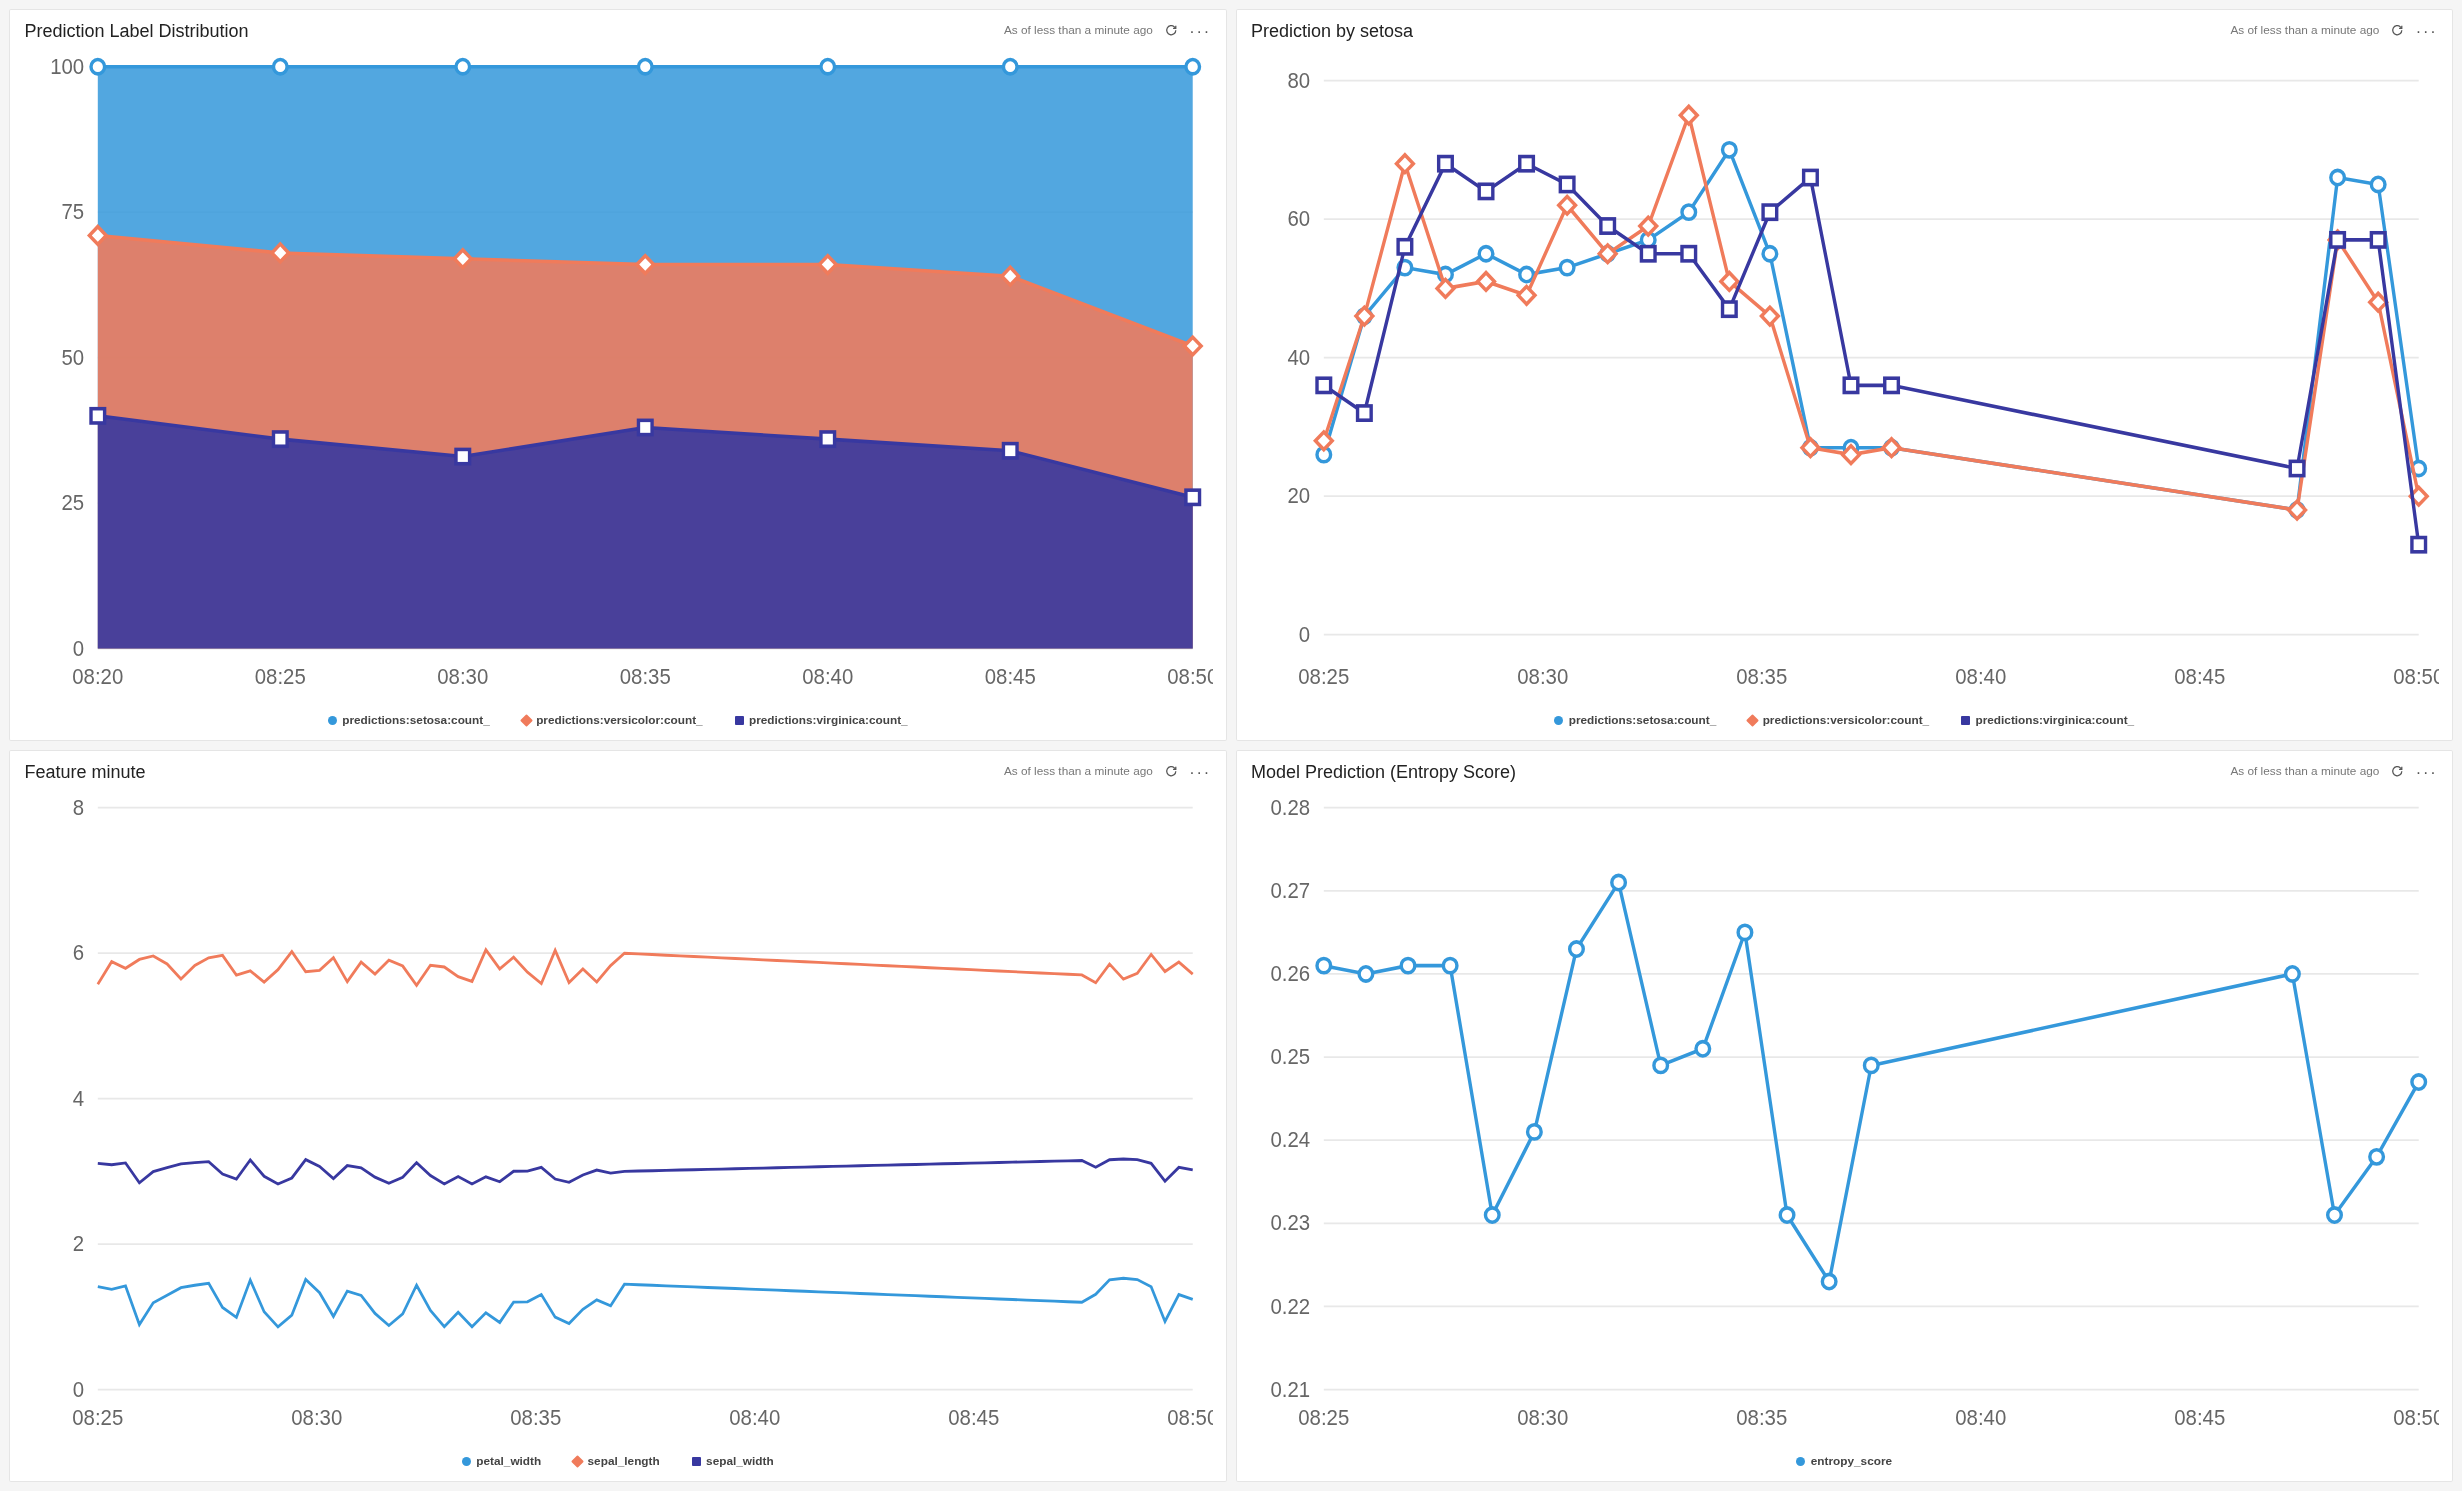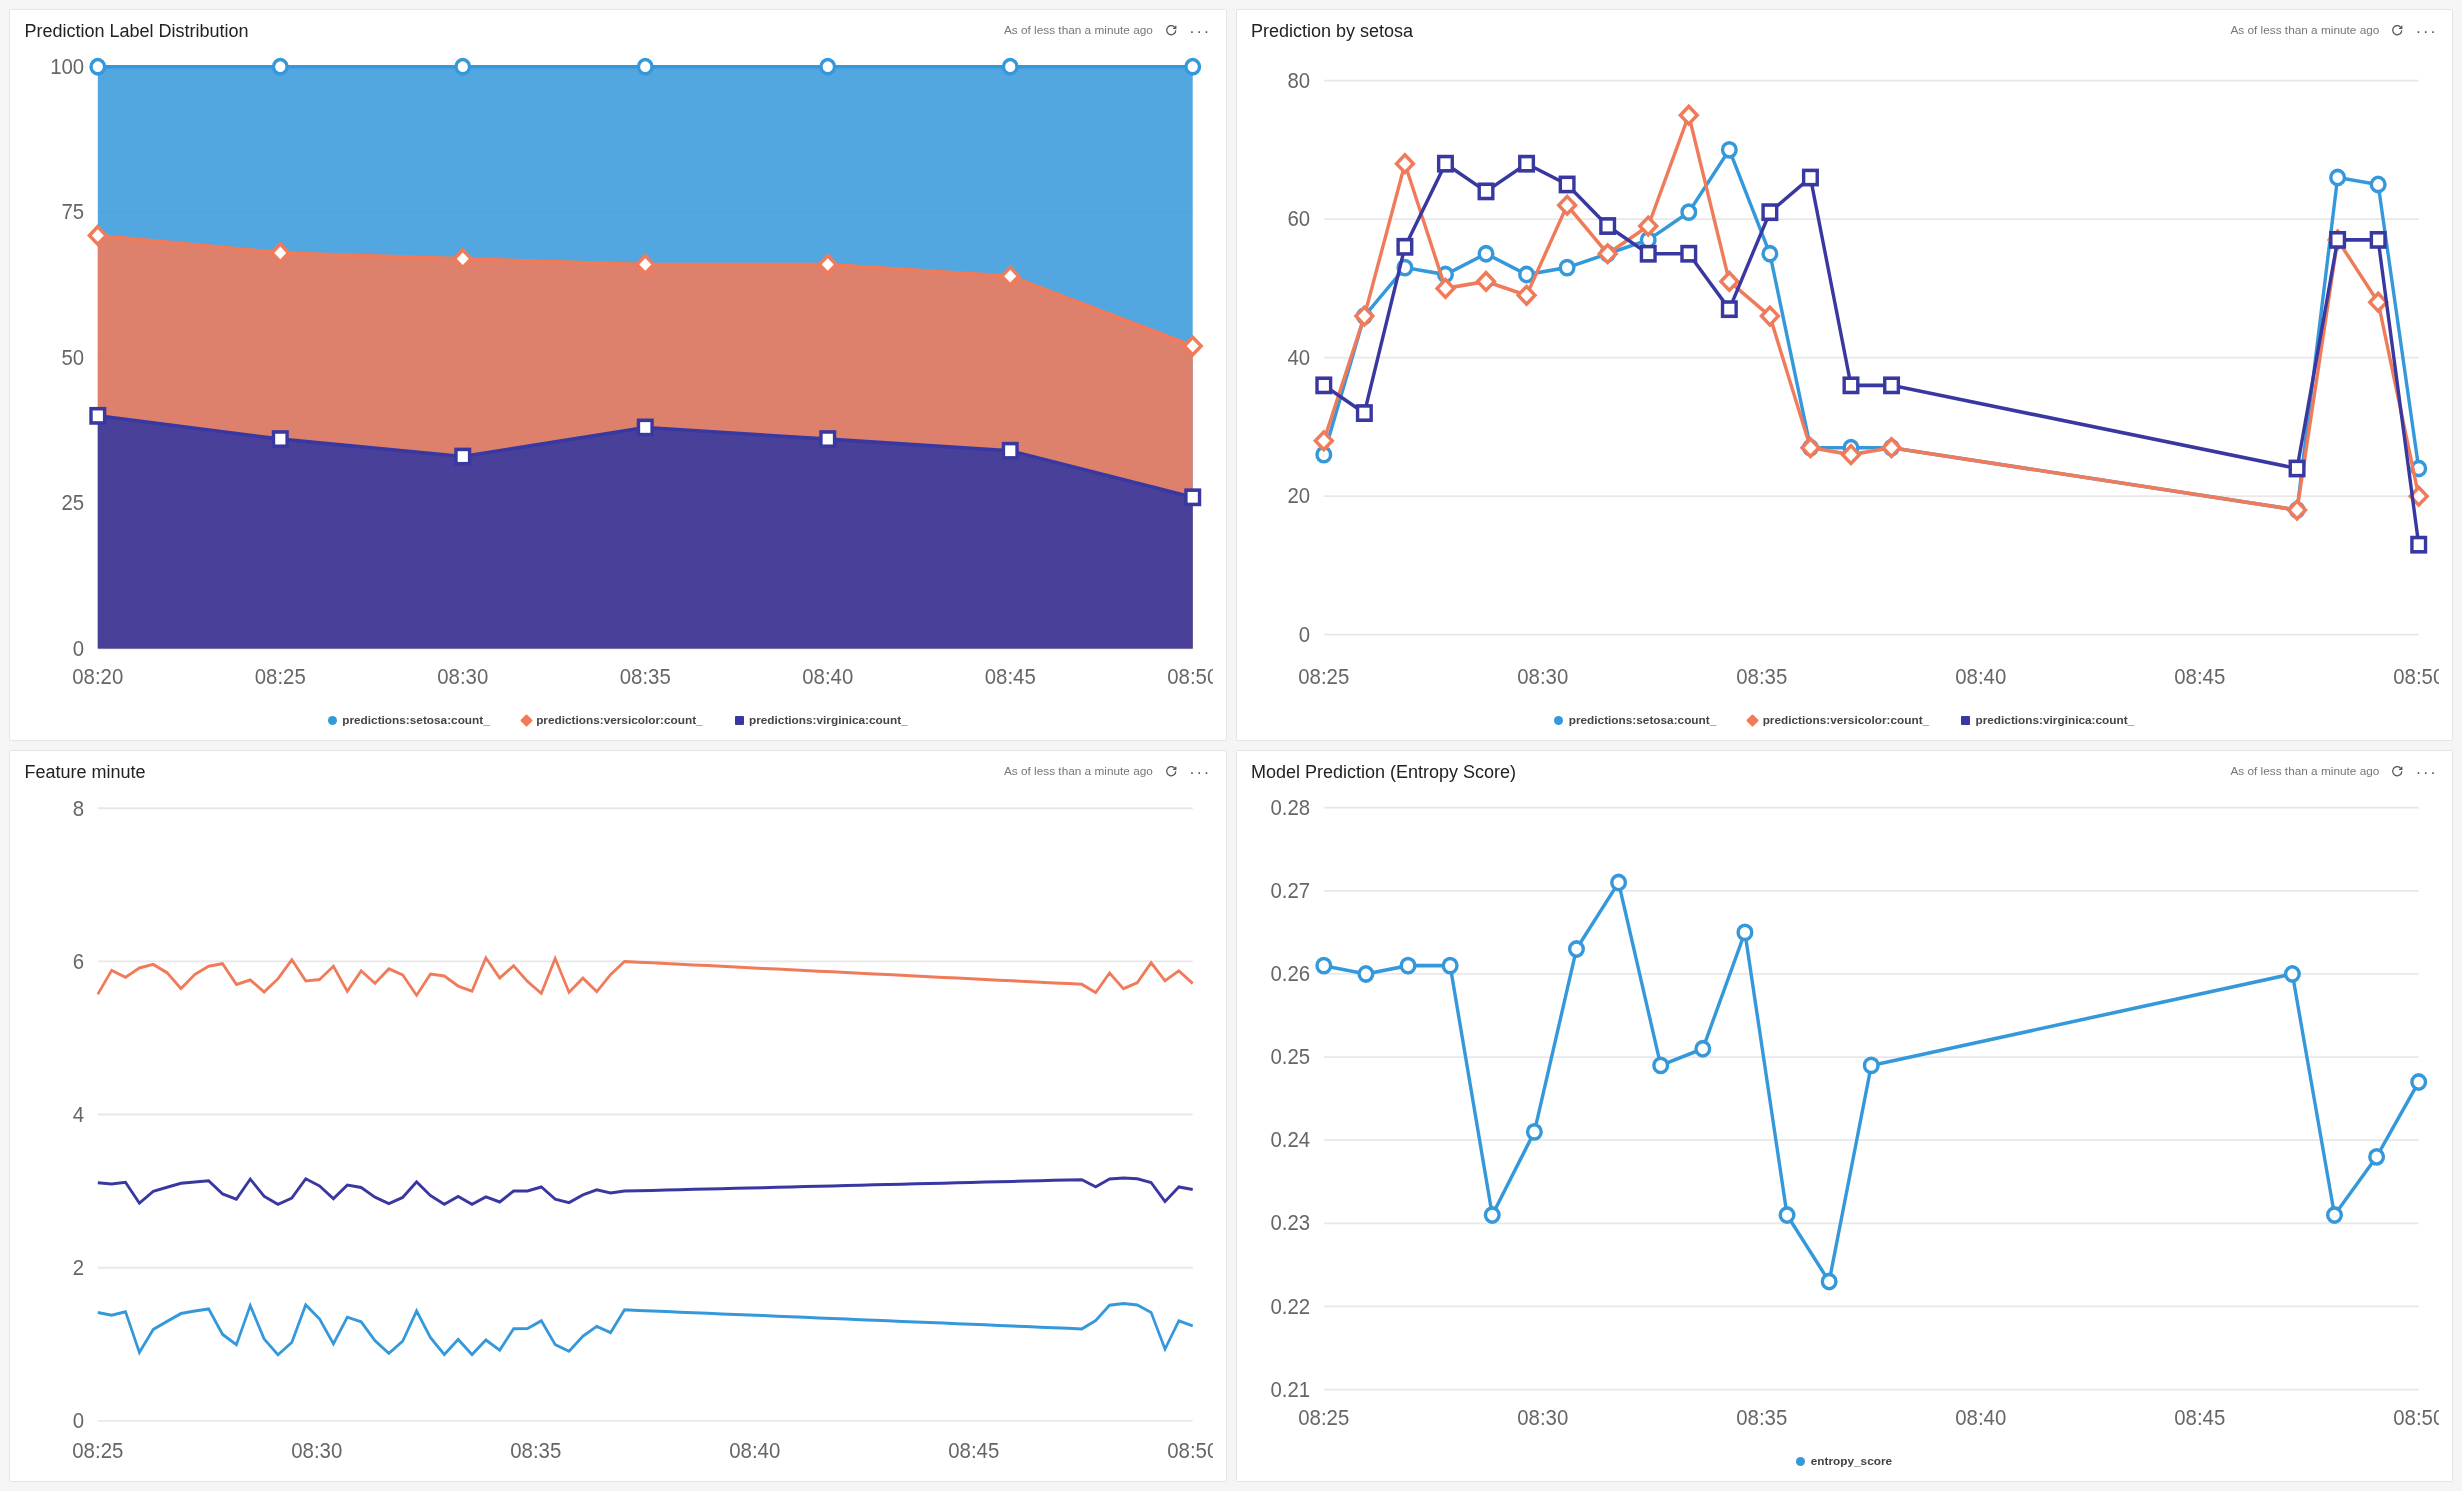--- a/index.html
+++ b/index.html
@@ -300,20 +300,34 @@
           <text x="172.8" y="352" text-anchor="middle" class="axis-text">08:30</text>
           <text x="301.6" y="352" text-anchor="middle" class="axis-text">08:35</text>
           <text x="430.4" y="352" text-anchor="middle" class="axis-text">08:40</text>
           <text x="559.2" y="352" text-anchor="middle" class="axis-text">08:45</text>
           <text x="688" y="352" text-anchor="middle" class="axis-text">08:50</text>
           <path d="M44,274.33780671296296 L52.151898734177216,275.8373012045611 L60.30379746835443,273.910567558299 L68.45569620253164,295.58592367541155 L76.60759493670886,283.3731689386145 L84.75949367088609,279.0913619898834 L92.9113924050633,274.9049318415638 L101.0632911392405,273.5431223208162 L109.21518987341771,272.4527698473937 L117.36708860759494,285.98441454475307 L125.51898734177216,291.5117446844993 L133.67088607594937,270.6343744641632 L141.8227848101266,288.41395511831274 L149.9746835443038,296.86861936299726 L158.126582278481,290.2757591735254 L166.27848101265823,270.3081368955761 L174.43037974683543,277.7283296896434 L182.58227848101265,290.96650730881345 L190.73417721518987,276.83154320987654 L198.8860759493671,279.2554589977709 L207.03797468354432,289.34620220336075 L215.18987341772151,296.0987573945473 L223.34177215189874,289.5645906207133 L231.49367088607596,273.52942719050066 L239.64556962025318,287.6993627829218 L247.7974683544304,296.77030789180384 L255.94936708860757,288.68076560356656 L264.1012658227848,296.7979427083333 L272.253164556962,288.98719414437585 L280.40506329113924,294.3898007758916 L288.55696202531647,282.98408050411524 L296.70886075949363,282.8548327117627 L304.86075949367086,278.7711160408093 L313.0126582278481,291.42235950360083 L321.1645569620253,295.0128069272977 L329.3164556962025,286.98929473165293 L337.46835443037975,281.7023630401235 L345.62025316455697,285.0507001243141 L353.7721518987342,272.93706298975286 L361.9240506329114,273.24410036166364 L370.07594936708864,273.5511377335745 L378.2278481012658,273.85817510548526 L386.37974683544303,274.16521247739604 L394.53164556962025,274.4722498493068 L402.6835443037975,274.7792872212176 L410.8354430379747,275.0863245931284 L418.9873417721519,275.39336196503916 L427.1392405063291,275.70039933695 L435.29113924050637,276.0074367088608 L443.44303797468353,276.31447408077156 L451.5949367088608,276.62151145268234 L459.746835443038,276.9285488245931 L467.89873417721515,277.2355861965039 L476.0506329113924,277.5426235684147 L484.2025316455696,277.8496609403255 L492.3544303797469,278.1566983122363 L500.50632911392404,278.4637356841471 L508.65822784810126,278.77077305605786 L516.8101265822785,279.07781042796864 L524.9620253164558,279.3848477998795 L533.1139240506329,279.69188517179026 L541.2658227848101,279.99892254370104 L549.4177215189873,280.3059599156118 L557.5696202531645,280.6129972875226 L565.7215189873417,280.9200346594334 L573.873417721519,281.22707203134416 L582.0253164556962,281.534109403255 L590.1772151898734,281.8411467751658 L598.3291139240506,282.14818414707656 L606.4810126582279,282.45522151898734 L614.632911392405,282.7622588908981 L622.7848101265823,283.0692962628089 L630.9367088607595,278.63392018175585 L639.0886075949368,270.46367444701644 L647.2405063291139,269.60809563614544 L655.3924050632911,270.3445757244513 L663.5443037974684,274.34587705761317 L671.6962025316456,293.84957679612484 L679.8481012658228,278.7608446930727 L688,281.4635542052469" fill="none" stroke="#3498db" stroke-width="1.6"></path>
           <path d="M44,104.95805952074761 L52.151898734177216,92.23093385631 L60.30379746835443,95.98512892232512 L68.45569620253164,91.0034379286694 L76.60759493670886,89.04550593707134 L84.75949367088609,93.57005208333334 L92.9113924050633,101.99875846622083 L101.0632911392405,94.39682570301784 L109.21518987341771,90.07019515174898 L117.36708860759494,88.70443780006858 L125.51898734177216,99.79530982081619 L133.67088607594937,97.37097479423866 L141.8227848101266,103.7558925968793 L149.9746835443038,96.7513749571331 L158.126582278481,86.60780767746914 L166.27848101265823,97.91353952331963 L174.43037974683543,97.15043777863511 L182.58227848101265,90.04111046810701 L190.73417721518987,103.43779524605623 L198.8860759493671,92.50291495198903 L207.03797468354432,99.18129983281895 L215.18987341772151,91.46407643175581 L223.34177215189874,94.69422314386148 L231.49367088607596,105.53879243827163 L239.64556962025318,94.25279974708508 L247.7974683544304,95.23477902091909 L255.94936708860757,100.6240049511317 L264.1012658227848,103.31438185871056 L272.253164556962,85.63499924982852 L280.40506329113924,96.32235403806587 L288.55696202531647,89.78423943329904 L296.70886075949363,98.15530049725655 L304.86075949367086,104.51925636574074 L313.0126582278481,85.92278913751716 L321.1645569620253,103.93109942986968 L329.3164556962025,96.35012860082304 L337.46835443037975,103.61544763803155 L345.62025316455697,94.47281271433471 L353.7721518987342,87.52947558770342 L361.9240506329114,87.8979204339964 L370.07594936708864,88.2663652802893 L378.2278481012658,88.6348101265823 L386.37974683544303,89.00325497287523 L394.53164556962025,89.37169981916819 L402.6835443037975,89.74014466546112 L410.8354430379747,90.10858951175408 L418.9873417721519,90.477034358047 L427.1392405063291,90.84547920433997 L435.29113924050637,91.2139240506329 L443.44303797468353,91.58236889692586 L451.5949367088608,91.95081374321879 L459.746835443038,92.31925858951175 L467.89873417721515,92.68770343580468 L476.0506329113924,93.05614828209764 L484.2025316455696,93.42459312839057 L492.3544303797469,93.79303797468353 L500.50632911392404,94.16148282097646 L508.65822784810126,94.52992766726945 L516.8101265822785,94.89837251356238 L524.9620253164558,95.26681735985534 L533.1139240506329,95.6352622061483 L541.2658227848101,96.00370705244123 L549.4177215189873,96.37215189873419 L557.5696202531645,96.74059674502712 L565.7215189873417,97.10904159132008 L573.873417721519,97.47748643761301 L582.0253164556962,97.84593128390597 L590.1772151898734,98.2143761301989 L598.3291139240506,98.58282097649186 L606.4810126582279,98.95126582278479 L614.632911392405,99.31971066907775 L622.7848101265823,99.68815551537068 L630.9367088607595,104.07538740997944 L639.0886075949368,93.62263160150894 L647.2405063291139,102.04085701731825 L655.3924050632911,98.83044945987655 L663.5443037974684,88.20475769461592 L671.6962025316456,97.77064900548697 L679.8481012658228,92.50073141718107 L688,99.2472425840192" fill="none" stroke="#f07b5b" stroke-width="1.6"></path>
           <path d="M44,205.24372916666664 L52.151898734177216,206.0148977623457 L60.30379746835443,205.0240061728395 L68.45569620253164,216.17133217592593 L76.60759493670886,209.89048688271606 L84.75949367088609,207.68841473765434 L92.9113924050633,205.5353935185185 L101.0632911392405,204.83503433641977 L109.21518987341771,204.27428163580248 L117.36708860759494,211.23341319444444 L125.51898734177216,214.07604012345678 L133.67088607594937,203.33910686728393 L141.8227848101266,212.48289120370373 L149.9746835443038,216.83100424382715 L158.126582278481,213.44039043209875 L166.27848101265823,203.17132754629628 L174.43037974683543,206.98742669753085 L182.58227848101265,213.79563233024692 L190.73417721518987,206.5262222222222 L198.8860759493671,207.7728074845679 L207.03797468354432,212.96233256172837 L215.18987341772151,216.43507523148148 L223.34177215189874,213.07464660493827 L231.49367088607596,204.82799112654322 L239.64556962025318,212.11538657407408 L247.7974683544304,216.78044405864196 L255.94936708860757,212.62010802469138 L264.1012658227848,216.79465625 L272.253164556962,212.77769984567902 L280.40506329113924,215.55618325617286 L288.55696202531647,209.69038425925925 L296.70886075949363,209.62391396604937 L304.86075949367086,207.52371682098766 L313.0126582278481,214.03007060185183 L321.1645569620253,215.8765864197531 L329.3164556962025,211.7502087191358 L337.46835443037975,209.0312152777778 L345.62025316455697,210.7532172067901 L353.7721518987342,209.7352622061483 L361.9240506329114,209.55103978300178 L370.07594936708864,209.36681735985536 L378.2278481012658,209.18259493670885 L386.37974683544303,208.9983725135624 L394.53164556962025,208.81415009041592 L402.6835443037975,208.62992766726944 L410.8354430379747,208.44570524412296 L418.9873417721519,208.26148282097648 L427.1392405063291,208.07726039783 L435.29113924050637,207.89303797468355 L443.44303797468353,207.70881555153707 L451.5949367088608,207.52459312839062 L459.746835443038,207.34037070524414 L467.89873417721515,207.15614828209766 L476.0506329113924,206.97192585895118 L484.2025316455696,206.7877034358047 L492.3544303797469,206.60348101265822 L500.50632911392404,206.41925858951177 L508.65822784810126,206.23503616636526 L516.8101265822785,206.0508137432188 L524.9620253164558,205.86659132007233 L533.1139240506329,205.68236889692585 L541.2658227848101,205.4981464737794 L549.4177215189873,205.31392405063292 L557.5696202531645,205.12970162748644 L565.7215189873417,204.94547920433996 L573.873417721519,204.76125678119348 L582.0253164556962,204.577034358047 L590.1772151898734,204.39281193490055 L598.3291139240506,204.20858951175407 L606.4810126582279,204.02436708860762 L614.632911392405,203.8401446654611 L622.7848101265823,203.65592224231466 L630.9367088607595,207.45315895061728 L639.0886075949368,203.25131828703704 L647.2405063291139,202.8113063271605 L655.3924050632911,203.1900675154321 L663.5443037974684,205.24787962962964 L671.6962025316456,215.2783537808642 L679.8481012658228,207.51843441358025 L688,208.90839930555555" fill="none" stroke="#3838a0" stroke-width="1.6"></path>
         </svg>
     </div>
+    <div class="legend">
+      <div class="legend-item">
+          <span class="legend-marker" style="background:#3498db"></span>
+          <span>petal_width</span>
+        </div>
+      <div class="legend-item">
+          <span class="legend-marker diamond" style="background:#f07b5b"></span>
+          <span>sepal_length</span>
+        </div>
+      <div class="legend-item">
+          <span class="legend-marker square" style="background:#3838a0"></span>
+          <span>sepal_width</span>
+        </div>
+    </div>
   </div>
 
   <div class="panel">
     <div class="panel-header">
       <div class="panel-title">Model Prediction (Entropy Score)</div>
       <div class="panel-controls">
         <span>As of less than a minute ago</span>
         <span class="refresh-icon">
           <svg width="14.5" height="14.5" viewBox="0 0 16 16">
               <path d="M13 8a5 5 0 1 1-1.6-3.7L13 6" fill="none" stroke="#555" stroke-width="1.4"></path>

